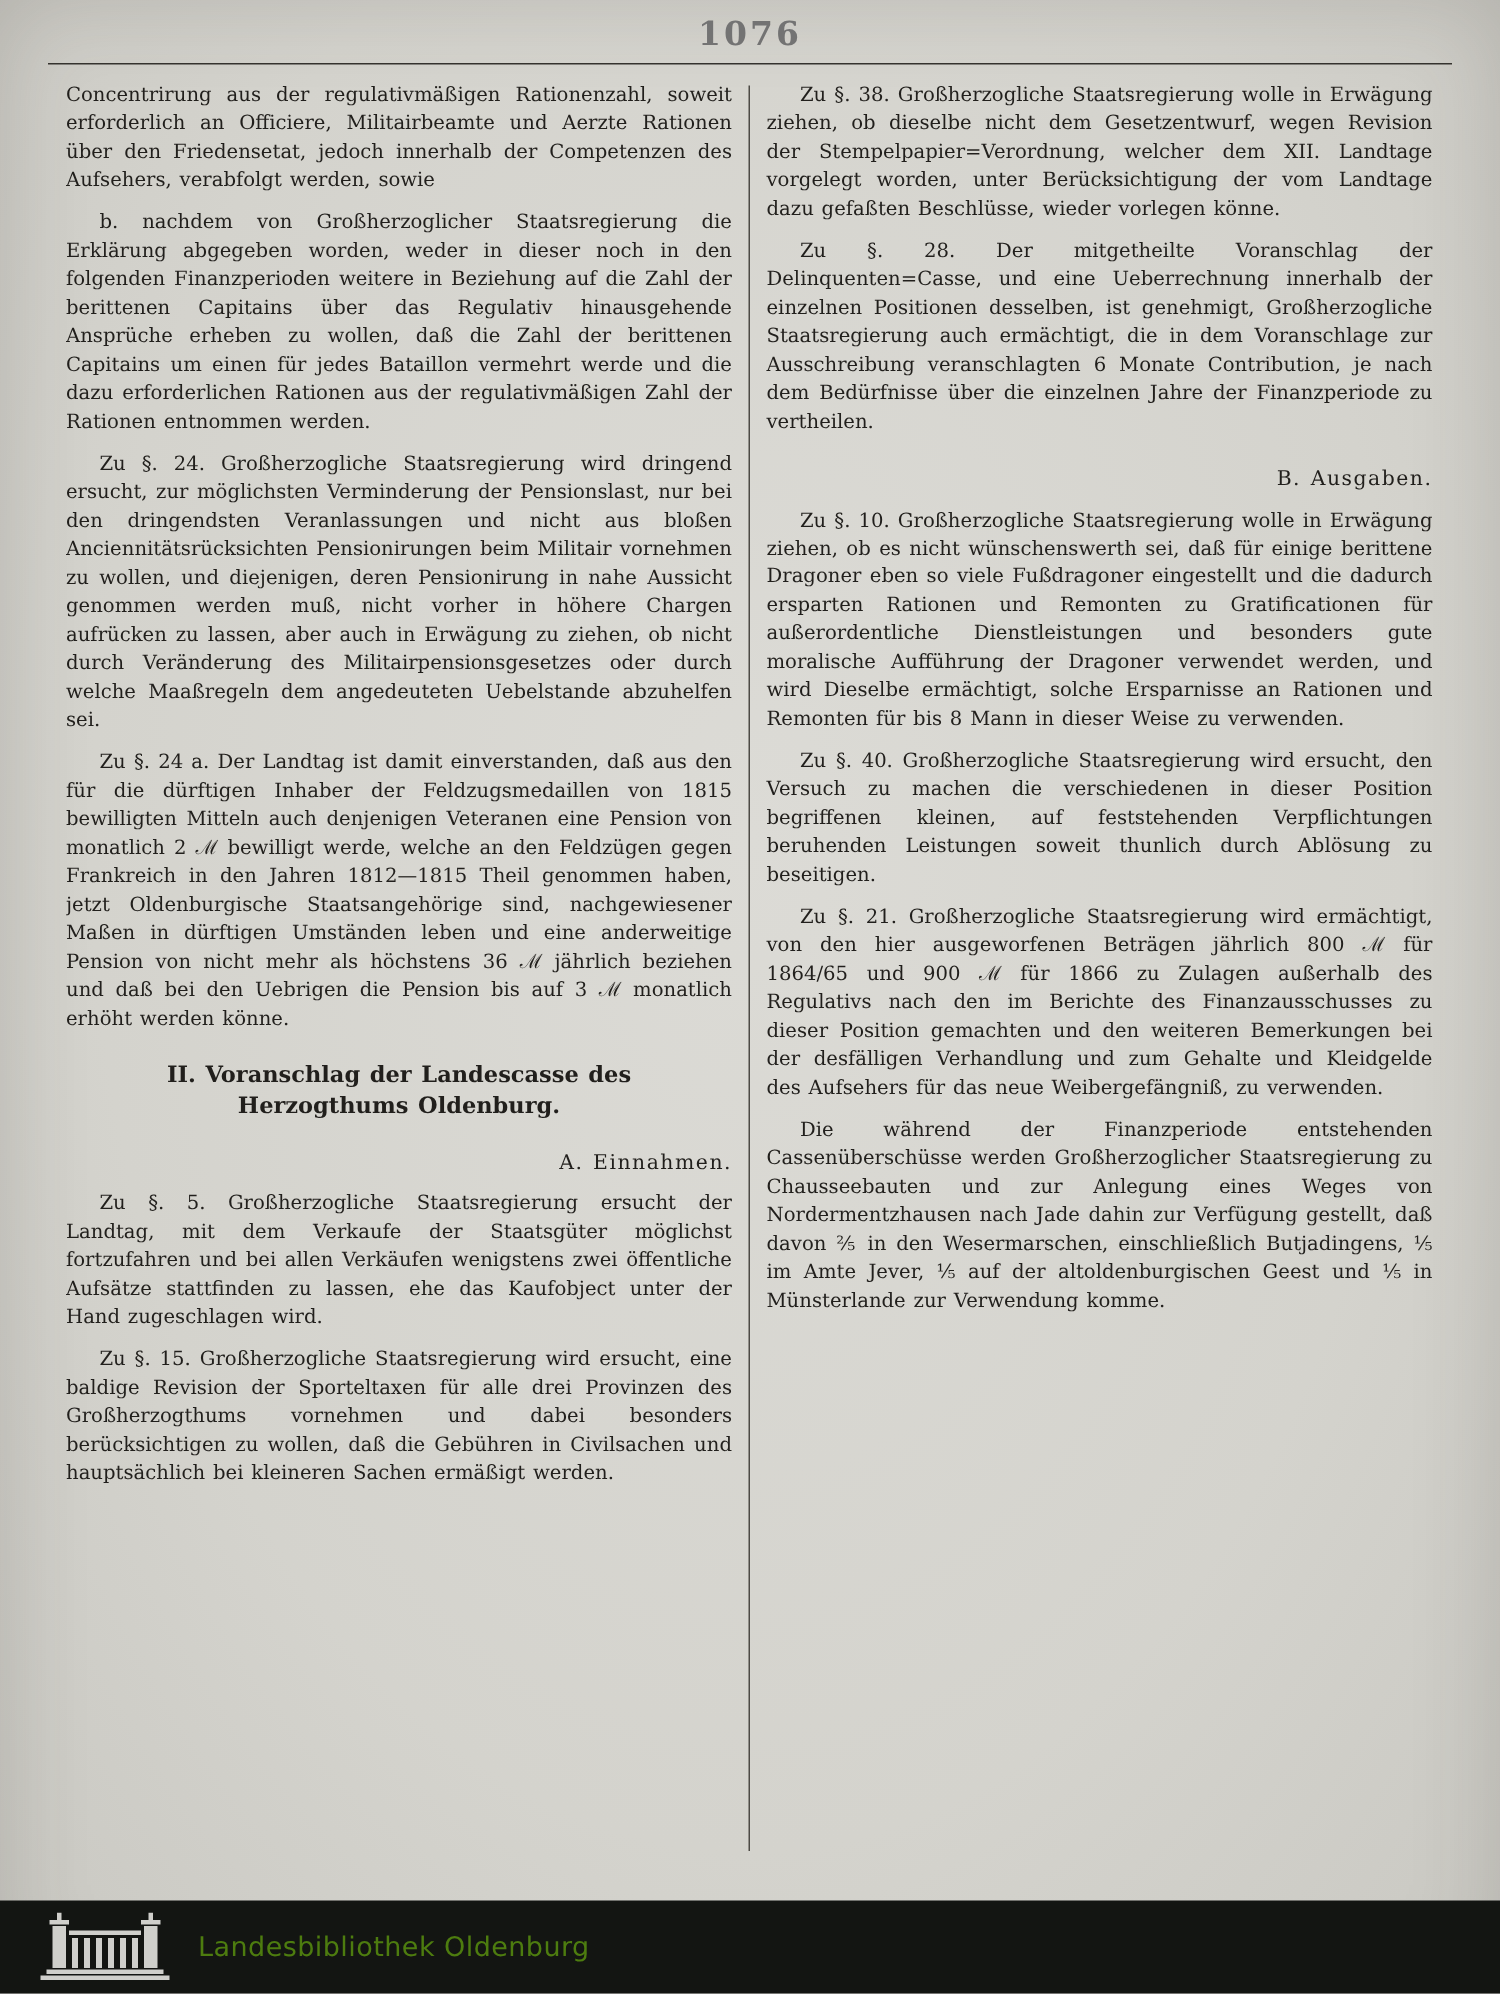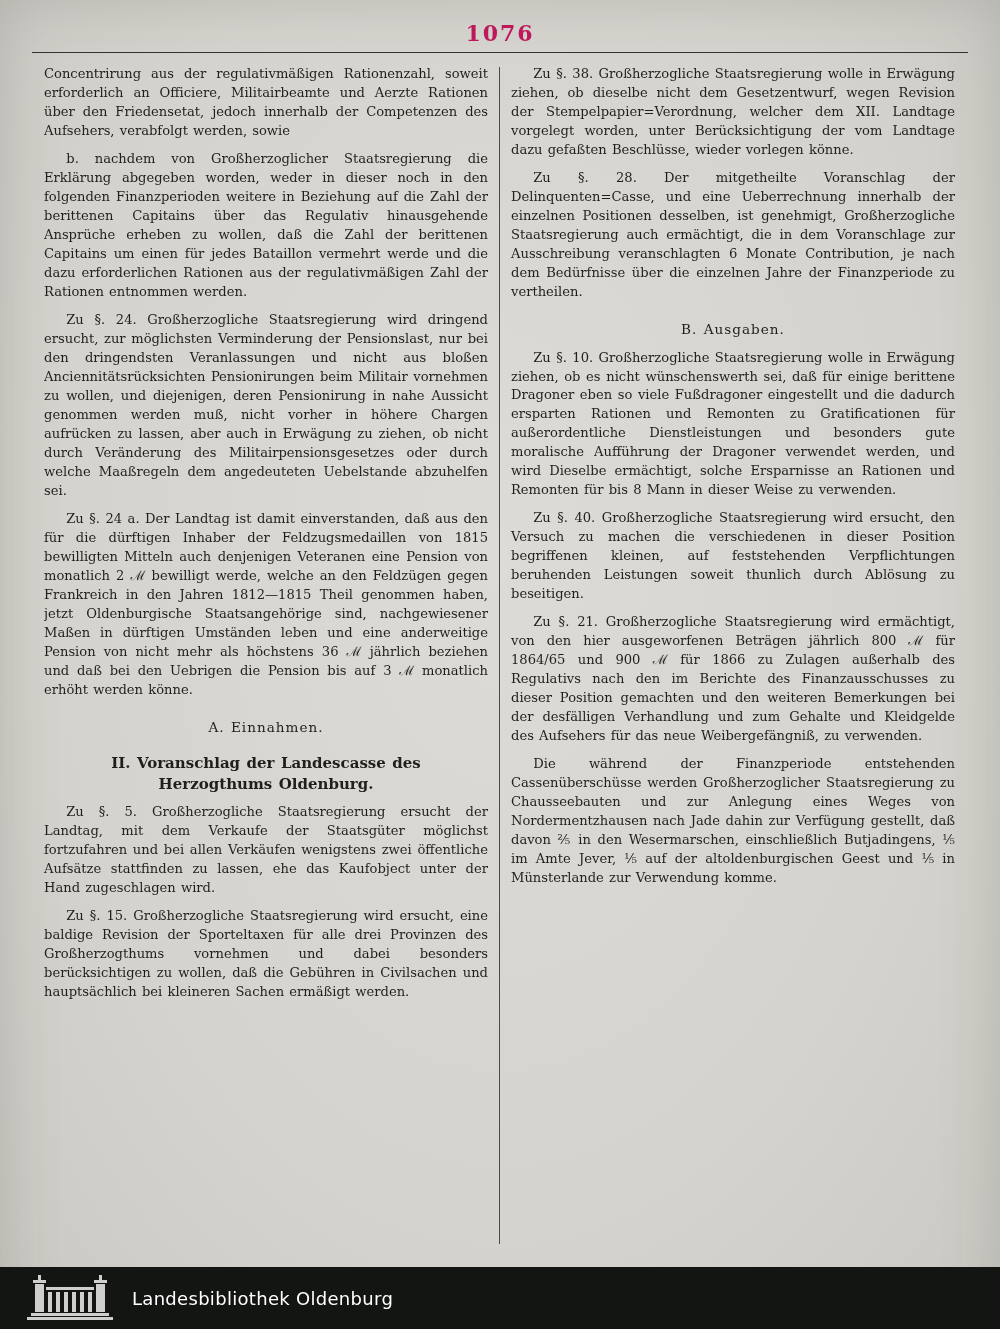--- a/index.html
+++ b/index.html
@@ -19,22 +19,22 @@
   .scan {
     position: absolute;
     inset: 0;
     box-shadow: inset 0 0 60px rgba(60,58,50,0.18);
   }
   .page-number {
     text-align: center;
     font-size: 22px;
     font-weight: bold;
     letter-spacing: 2px;
-    padding-top: 20px;
-    color: #be185d;
+    padding-top: 10px;
+    color: #737373;
   }
   .head-rule {
     width: 936px;
     margin: 6px auto 0 auto;
     border-top: 1.6px solid #34322e;
   }
   .columns {
     display: flex;
     align-items: stretch;
     padding: 12px 0 0 0;
@@ -65,41 +65,41 @@
   }
   p.heading-main {
     text-align: center;
     text-indent: 0;
     font-weight: bold;
     font-size: 15px;
     line-height: 1.4;
     margin: 16px 18px 8px 18px;
   }
   p.heading-sub {
-    text-align: center;
+    text-align: right;
     text-indent: 0;
     font-size: 13.6px;
     letter-spacing: 1px;
     margin: 18px 0 9px 0;
   }
   .footer {
     position: absolute;
     left: 0;
     right: 0;
     bottom: 0;
     height: 62px;
     background: #131512;
     display: flex;
     align-items: center;
     gap: 18px;
     padding-left: 26px;
     box-sizing: border-box;
   }
   .footer .label {
-    color: #ffffff;
+    color: #4d7c0f;
     font-family: "DejaVu Sans", sans-serif;
     font-size: 18px;
     letter-spacing: 0.3px;
   }
   .building-icon {
     display: block;
   }
 </style>
 </head>
 <body>
@@ -109,22 +109,22 @@
   <div class="page-number">1076</div>
 
   <div class="head-rule"></div>
 
   <div class="columns">
     <div class="col" id="col-left">
         <p class="para body-noindent">Concentrirung aus der regulativmäßigen Rationenzahl, soweit erforderlich an Officiere, Militairbeamte und Aerzte Rationen über den Friedensetat, jedoch innerhalb der Competenzen des Aufsehers, verabfolgt werden, sowie</p>
         <p class="para body">b. nachdem von Großherzoglicher Staatsregierung die Erklärung abgegeben worden, weder in dieser noch in den folgenden Finanzperioden weitere in Beziehung auf die Zahl der berittenen Capitains über das Regulativ hinausgehende Ansprüche erheben zu wollen, daß die Zahl der berittenen Capitains um einen für jedes Bataillon vermehrt werde und die dazu erforderlichen Rationen aus der regulativmäßigen Zahl der Rationen entnommen werden.</p>
         <p class="para body">Zu §. 24. Großherzogliche Staatsregierung wird dringend ersucht, zur möglichsten Verminderung der Pensionslast, nur bei den dringendsten Veranlassungen und nicht aus bloßen Anciennitätsrücksichten Pensionirungen beim Militair vornehmen zu wollen, und diejenigen, deren Pensionirung in nahe Aussicht genommen werden muß, nicht vorher in höhere Chargen aufrücken zu lassen, aber auch in Erwägung zu ziehen, ob nicht durch Veränderung des Militairpensionsgesetzes oder durch welche Maaßregeln dem angedeuteten Uebelstande abzuhelfen sei.</p>
         <p class="para body">Zu §. 24 a. Der Landtag ist damit einverstanden, daß aus den für die dürftigen Inhaber der Feldzugsmedaillen von 1815 bewilligten Mitteln auch denjenigen Veteranen eine Pension von monatlich 2 ℳ bewilligt werde, welche an den Feldzügen gegen Frankreich in den Jahren 1812—1815 Theil genommen haben, jetzt Oldenburgische Staatsangehörige sind, nachgewiesener Maßen in dürftigen Umständen leben und eine anderweitige Pension von nicht mehr als höchstens 36 ℳ jährlich beziehen und daß bei den Uebrigen die Pension bis auf 3 ℳ monatlich erhöht werden könne.</p>
+        <p class="para heading-main">II. Voranschlag der Landescasse des Herzogthums Oldenburg.</p>
         <p class="para heading-sub">A. Einnahmen.</p>
-        <p class="para heading-main">II. Voranschlag der Landescasse des Herzogthums Oldenburg.</p>
         <p class="para body">Zu §. 5. Großherzogliche Staatsregierung ersucht der Landtag, mit dem Verkaufe der Staatsgüter möglichst fortzufahren und bei allen Verkäufen wenigstens zwei öffentliche Aufsätze stattfinden zu lassen, ehe das Kaufobject unter der Hand zugeschlagen wird.</p>
         <p class="para body">Zu §. 15. Großherzogliche Staatsregierung wird ersucht, eine baldige Revision der Sporteltaxen für alle drei Provinzen des Großherzogthums vornehmen und dabei besonders berücksichtigen zu wollen, daß die Gebühren in Civilsachen und hauptsächlich bei kleineren Sachen ermäßigt werden.</p>
       </div>
     <div class="col-divider"></div>
     <div class="col" id="col-right">
         <p class="para body">Zu §. 38. Großherzogliche Staatsregierung wolle in Erwägung ziehen, ob dieselbe nicht dem Gesetzentwurf, wegen Revision der Stempelpapier=Verordnung, welcher dem XII. Landtage vorgelegt worden, unter Berücksichtigung der vom Landtage dazu gefaßten Beschlüsse, wieder vorlegen könne.</p>
         <p class="para body">Zu §. 28. Der mitgetheilte Voranschlag der Delinquenten=Casse, und eine Ueberrechnung innerhalb der einzelnen Positionen desselben, ist genehmigt, Großherzogliche Staatsregierung auch ermächtigt, die in dem Voranschlage zur Ausschreibung veranschlagten 6 Monate Contribution, je nach dem Bedürfnisse über die einzelnen Jahre der Finanzperiode zu vertheilen.</p>
         <p class="para heading-sub">B. Ausgaben.</p>
         <p class="para body">Zu §. 10. Großherzogliche Staatsregierung wolle in Erwägung ziehen, ob es nicht wünschenswerth sei, daß für einige berittene Dragoner eben so viele Fußdragoner eingestellt und die dadurch ersparten Rationen und Remonten zu Gratificationen für außerordentliche Dienstleistungen und besonders gute moralische Aufführung der Dragoner verwendet werden, und wird Dieselbe ermächtigt, solche Ersparnisse an Rationen und Remonten für bis 8 Mann in dieser Weise zu verwenden.</p>
         <p class="para body">Zu §. 40. Großherzogliche Staatsregierung wird ersucht, den Versuch zu machen die verschiedenen in dieser Position begriffenen kleinen, auf feststehenden Verpflichtungen beruhenden Leistungen soweit thunlich durch Ablösung zu beseitigen.</p>

